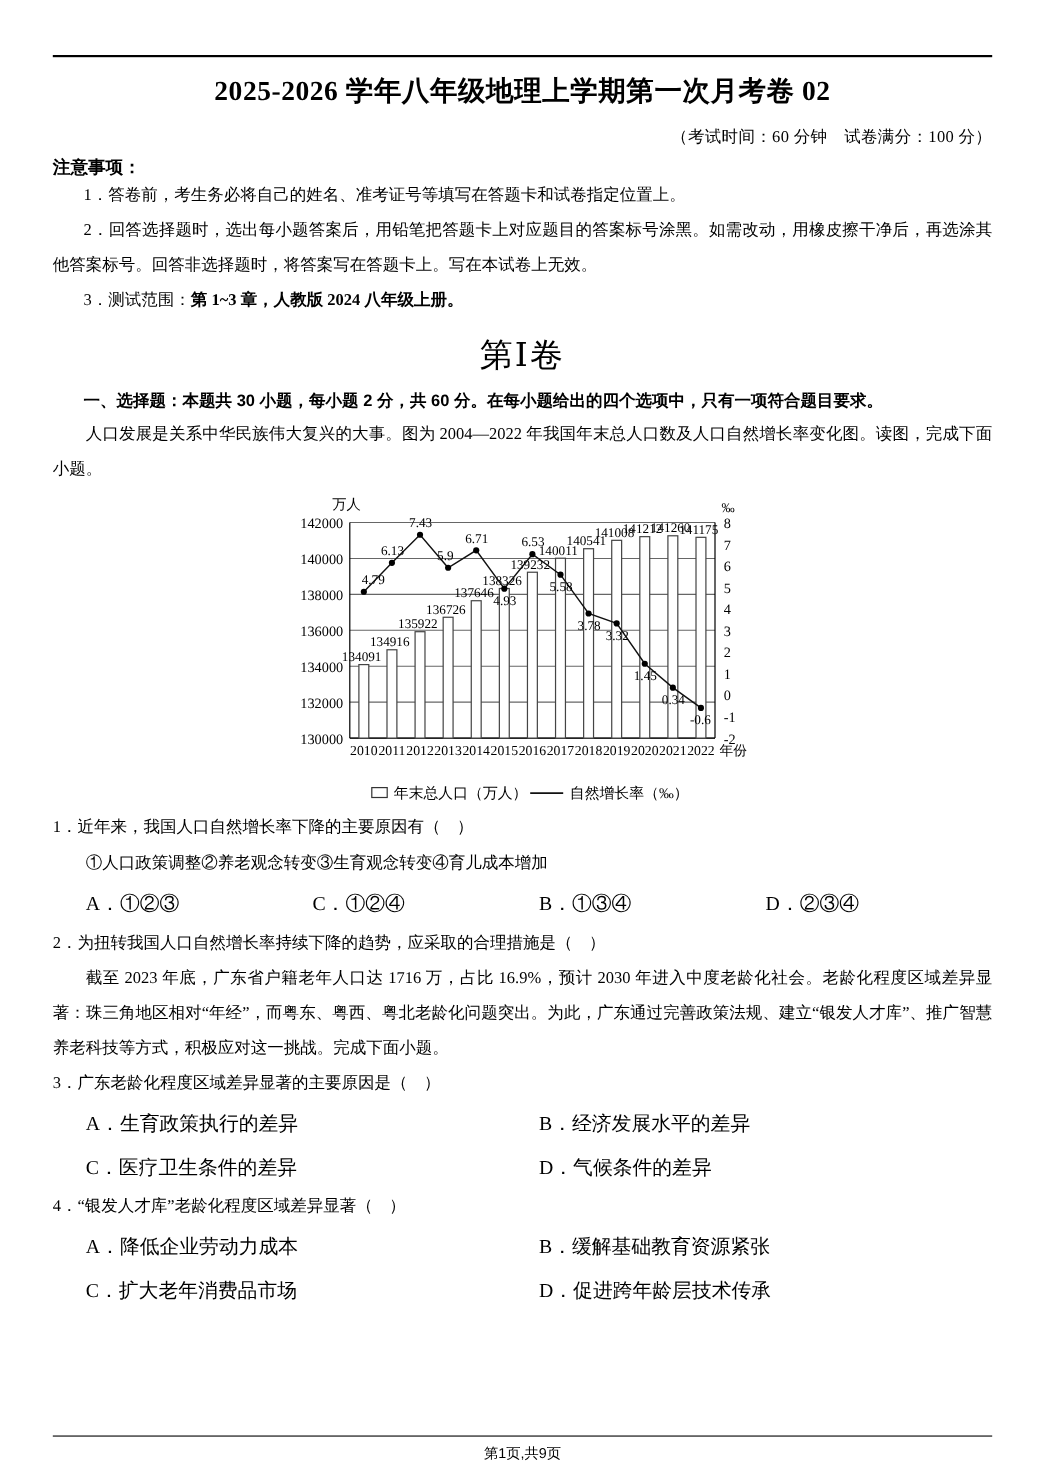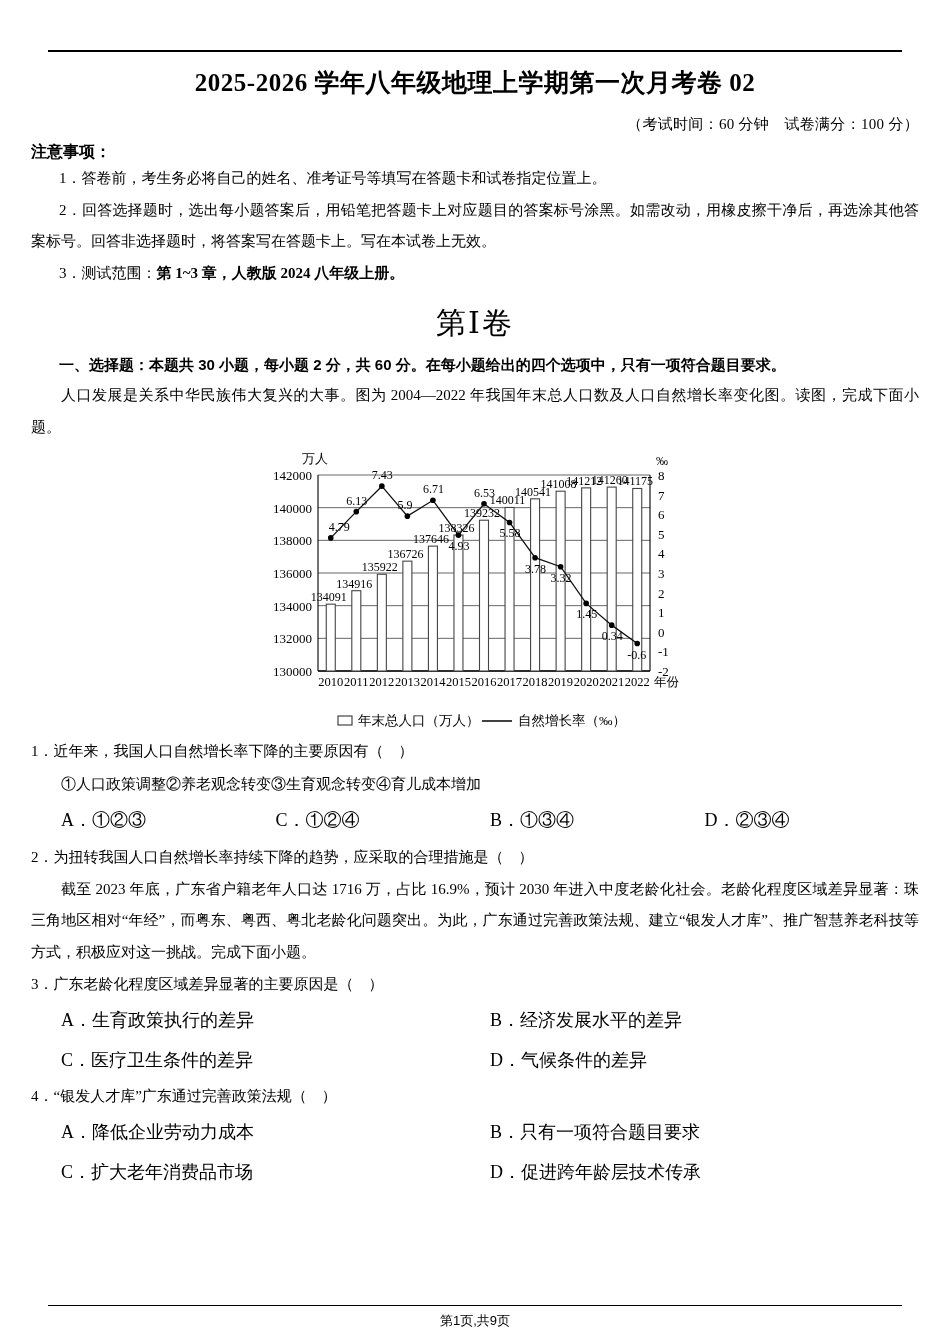--- a/index.html
+++ b/index.html
@@ -13,21 +13,21 @@
     font-family: "Liberation Serif", "DejaVu Serif", serif;
     color: #000000;
     position: relative;
     overflow: hidden;
   }
   .page {
     position: relative;
     width: 950px;
     height: 1344px;
     box-sizing: border-box;
-    padding: 0 31px;
+    padding: 0 48px;
   }
   .top-rule {
     position: absolute;
     left: 48px;
     right: 48px;
     top: 50px;
     border-top: 2px solid #000;
   }
   .doc-title {
     text-align: center;
@@ -288,24 +288,24 @@
       <span class="opt">A．生育政策执行的差异</span>
       <span class="opt">B．经济发展水平的差异</span>
     </div>
     <div class="opts-row two-cols">
       <span class="opt">C．医疗卫生条件的差异</span>
       <span class="opt">D．气候条件的差异</span>
     </div>
   </div>
 
   <div>
-    <div class="q-stem"><span>4．</span><span>“银发人才库”广东通过完善政策法规（　）</span></div>
+    <div class="q-stem"><span>4．</span><span>“银发人才库”老龄化程度区域差异显著（　）</span></div>
     <div class="opts-row two-cols">
       <span class="opt">A．降低企业劳动力成本</span>
-      <span class="opt">B．只有一项符合题目要求</span>
+      <span class="opt">B．缓解基础教育资源紧张</span>
     </div>
     <div class="opts-row two-cols">
       <span class="opt">C．扩大老年消费品市场</span>
       <span class="opt">D．促进跨年龄层技术传承</span>
     </div>
   </div>
 
   <div class="footer-rule"></div>
   <div class="footer">第1页,共9页</div>
 </div>

